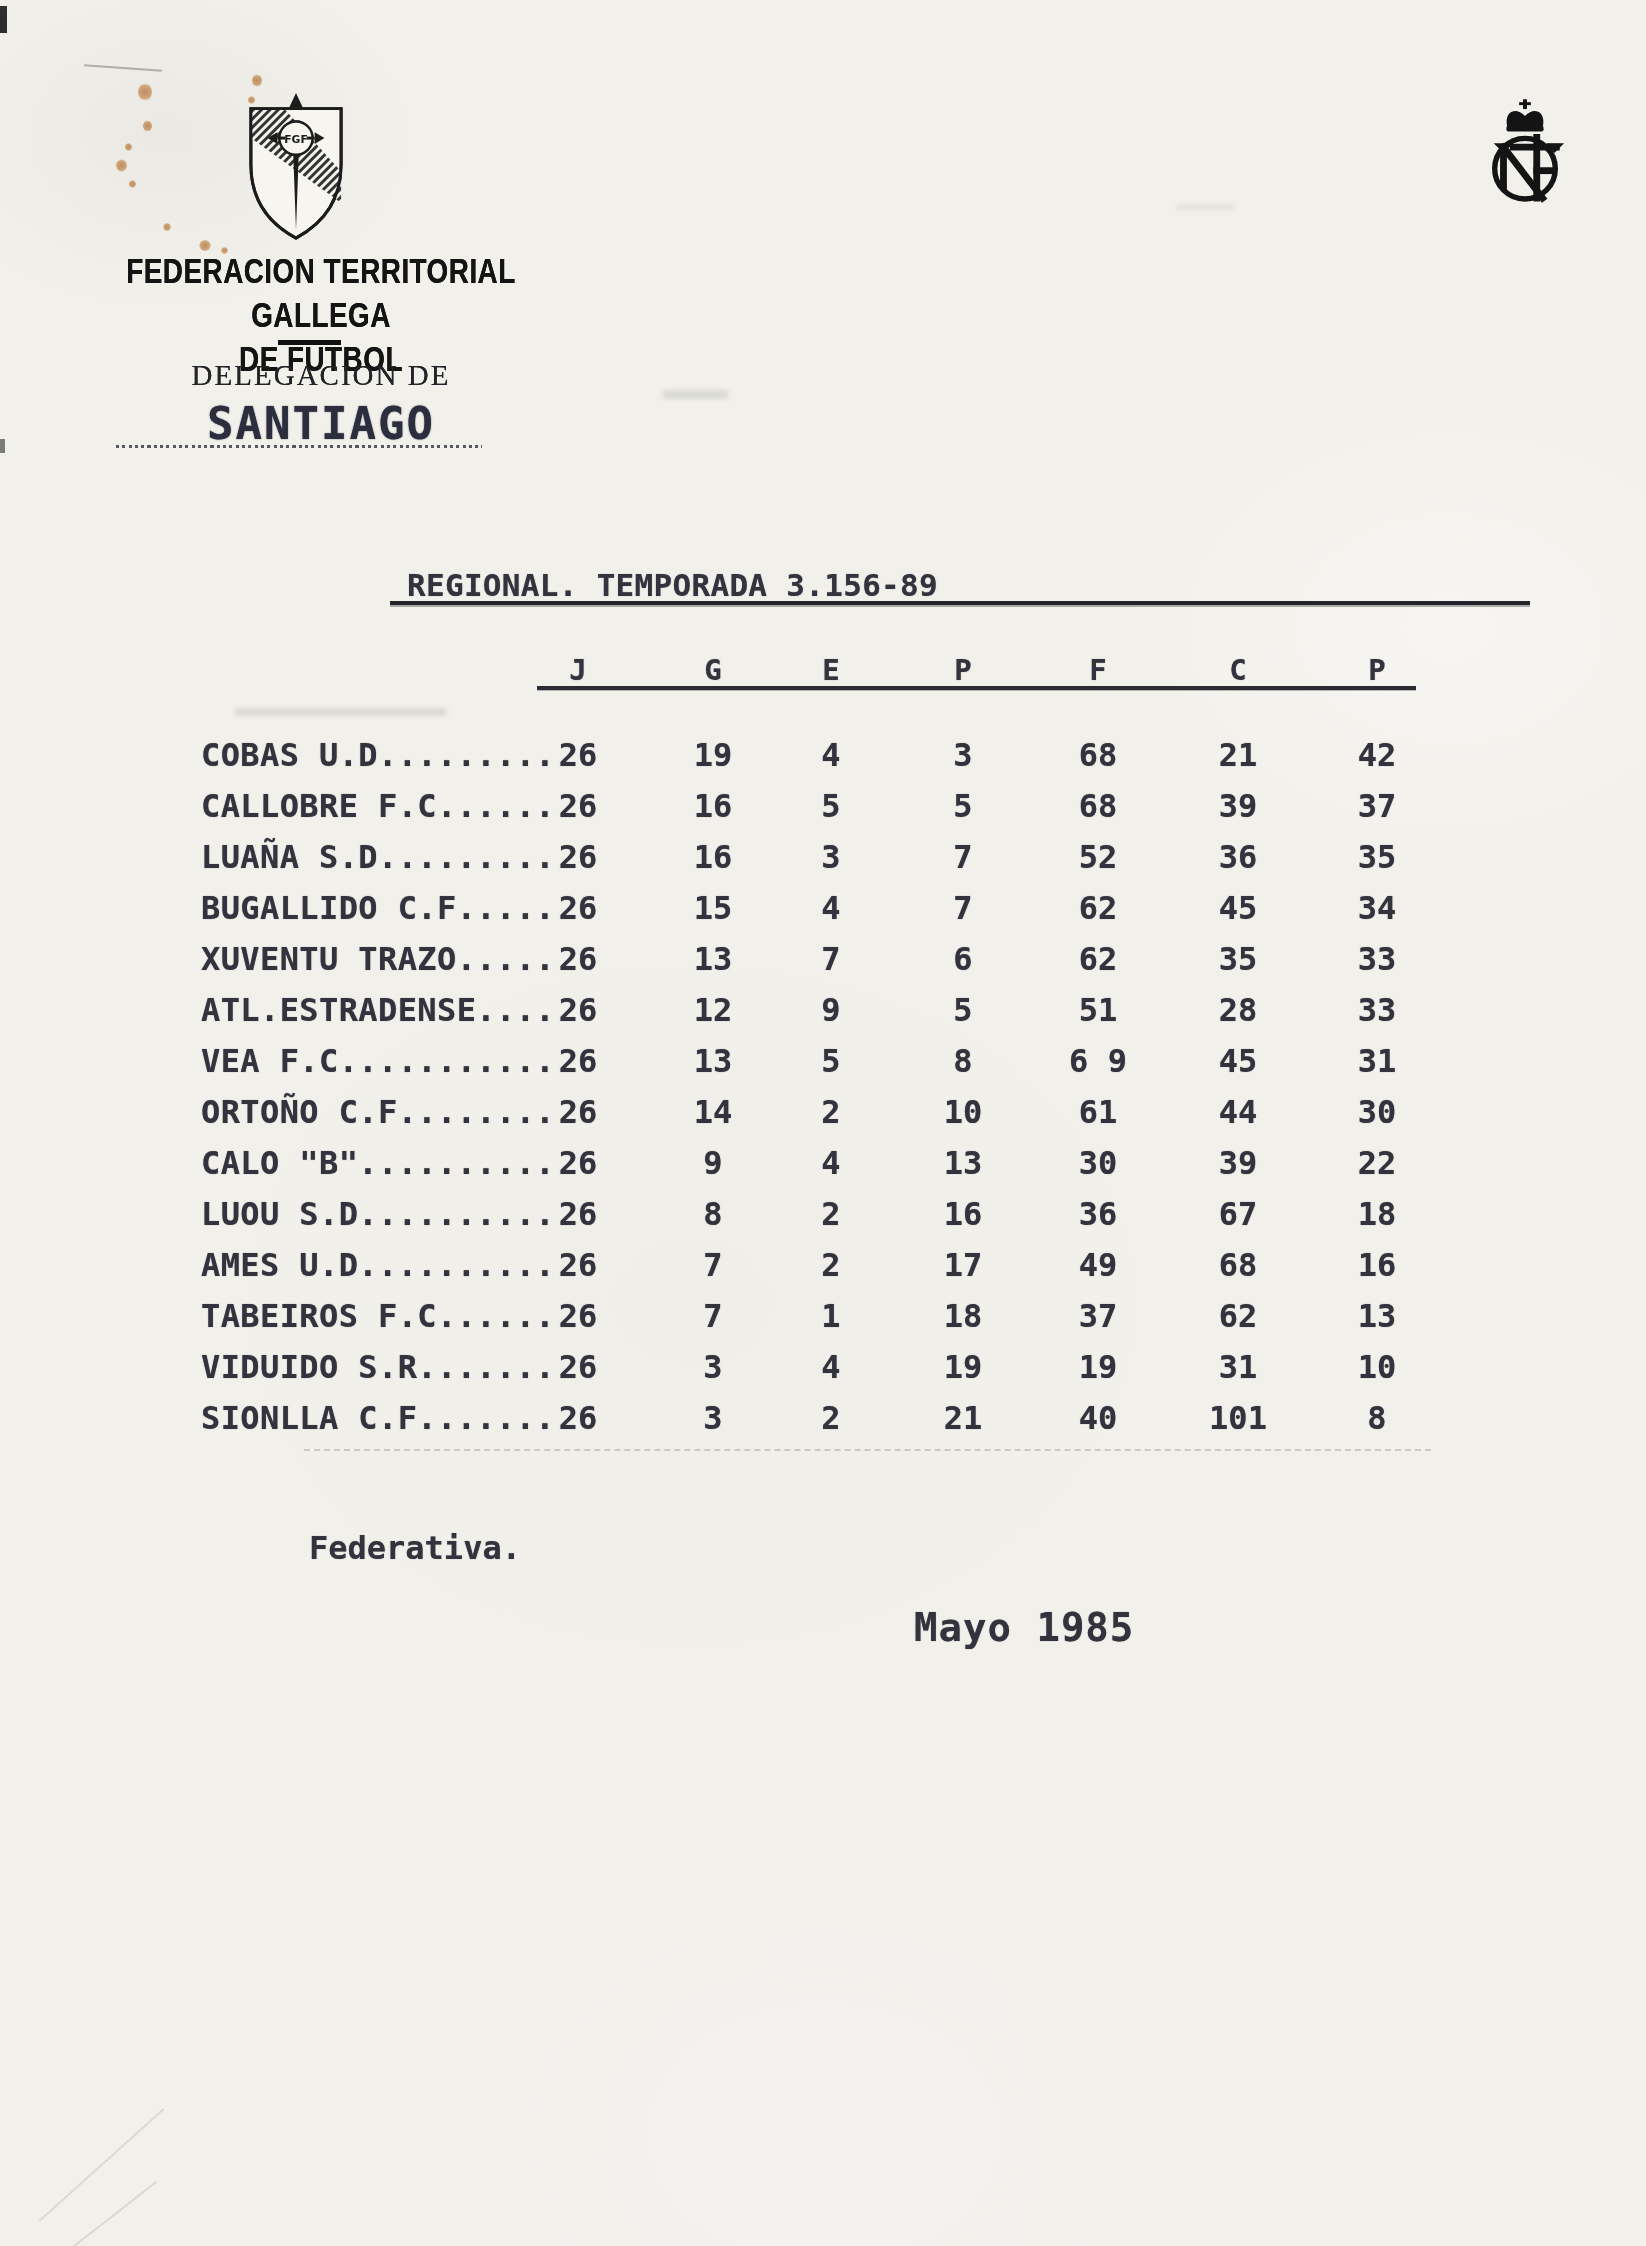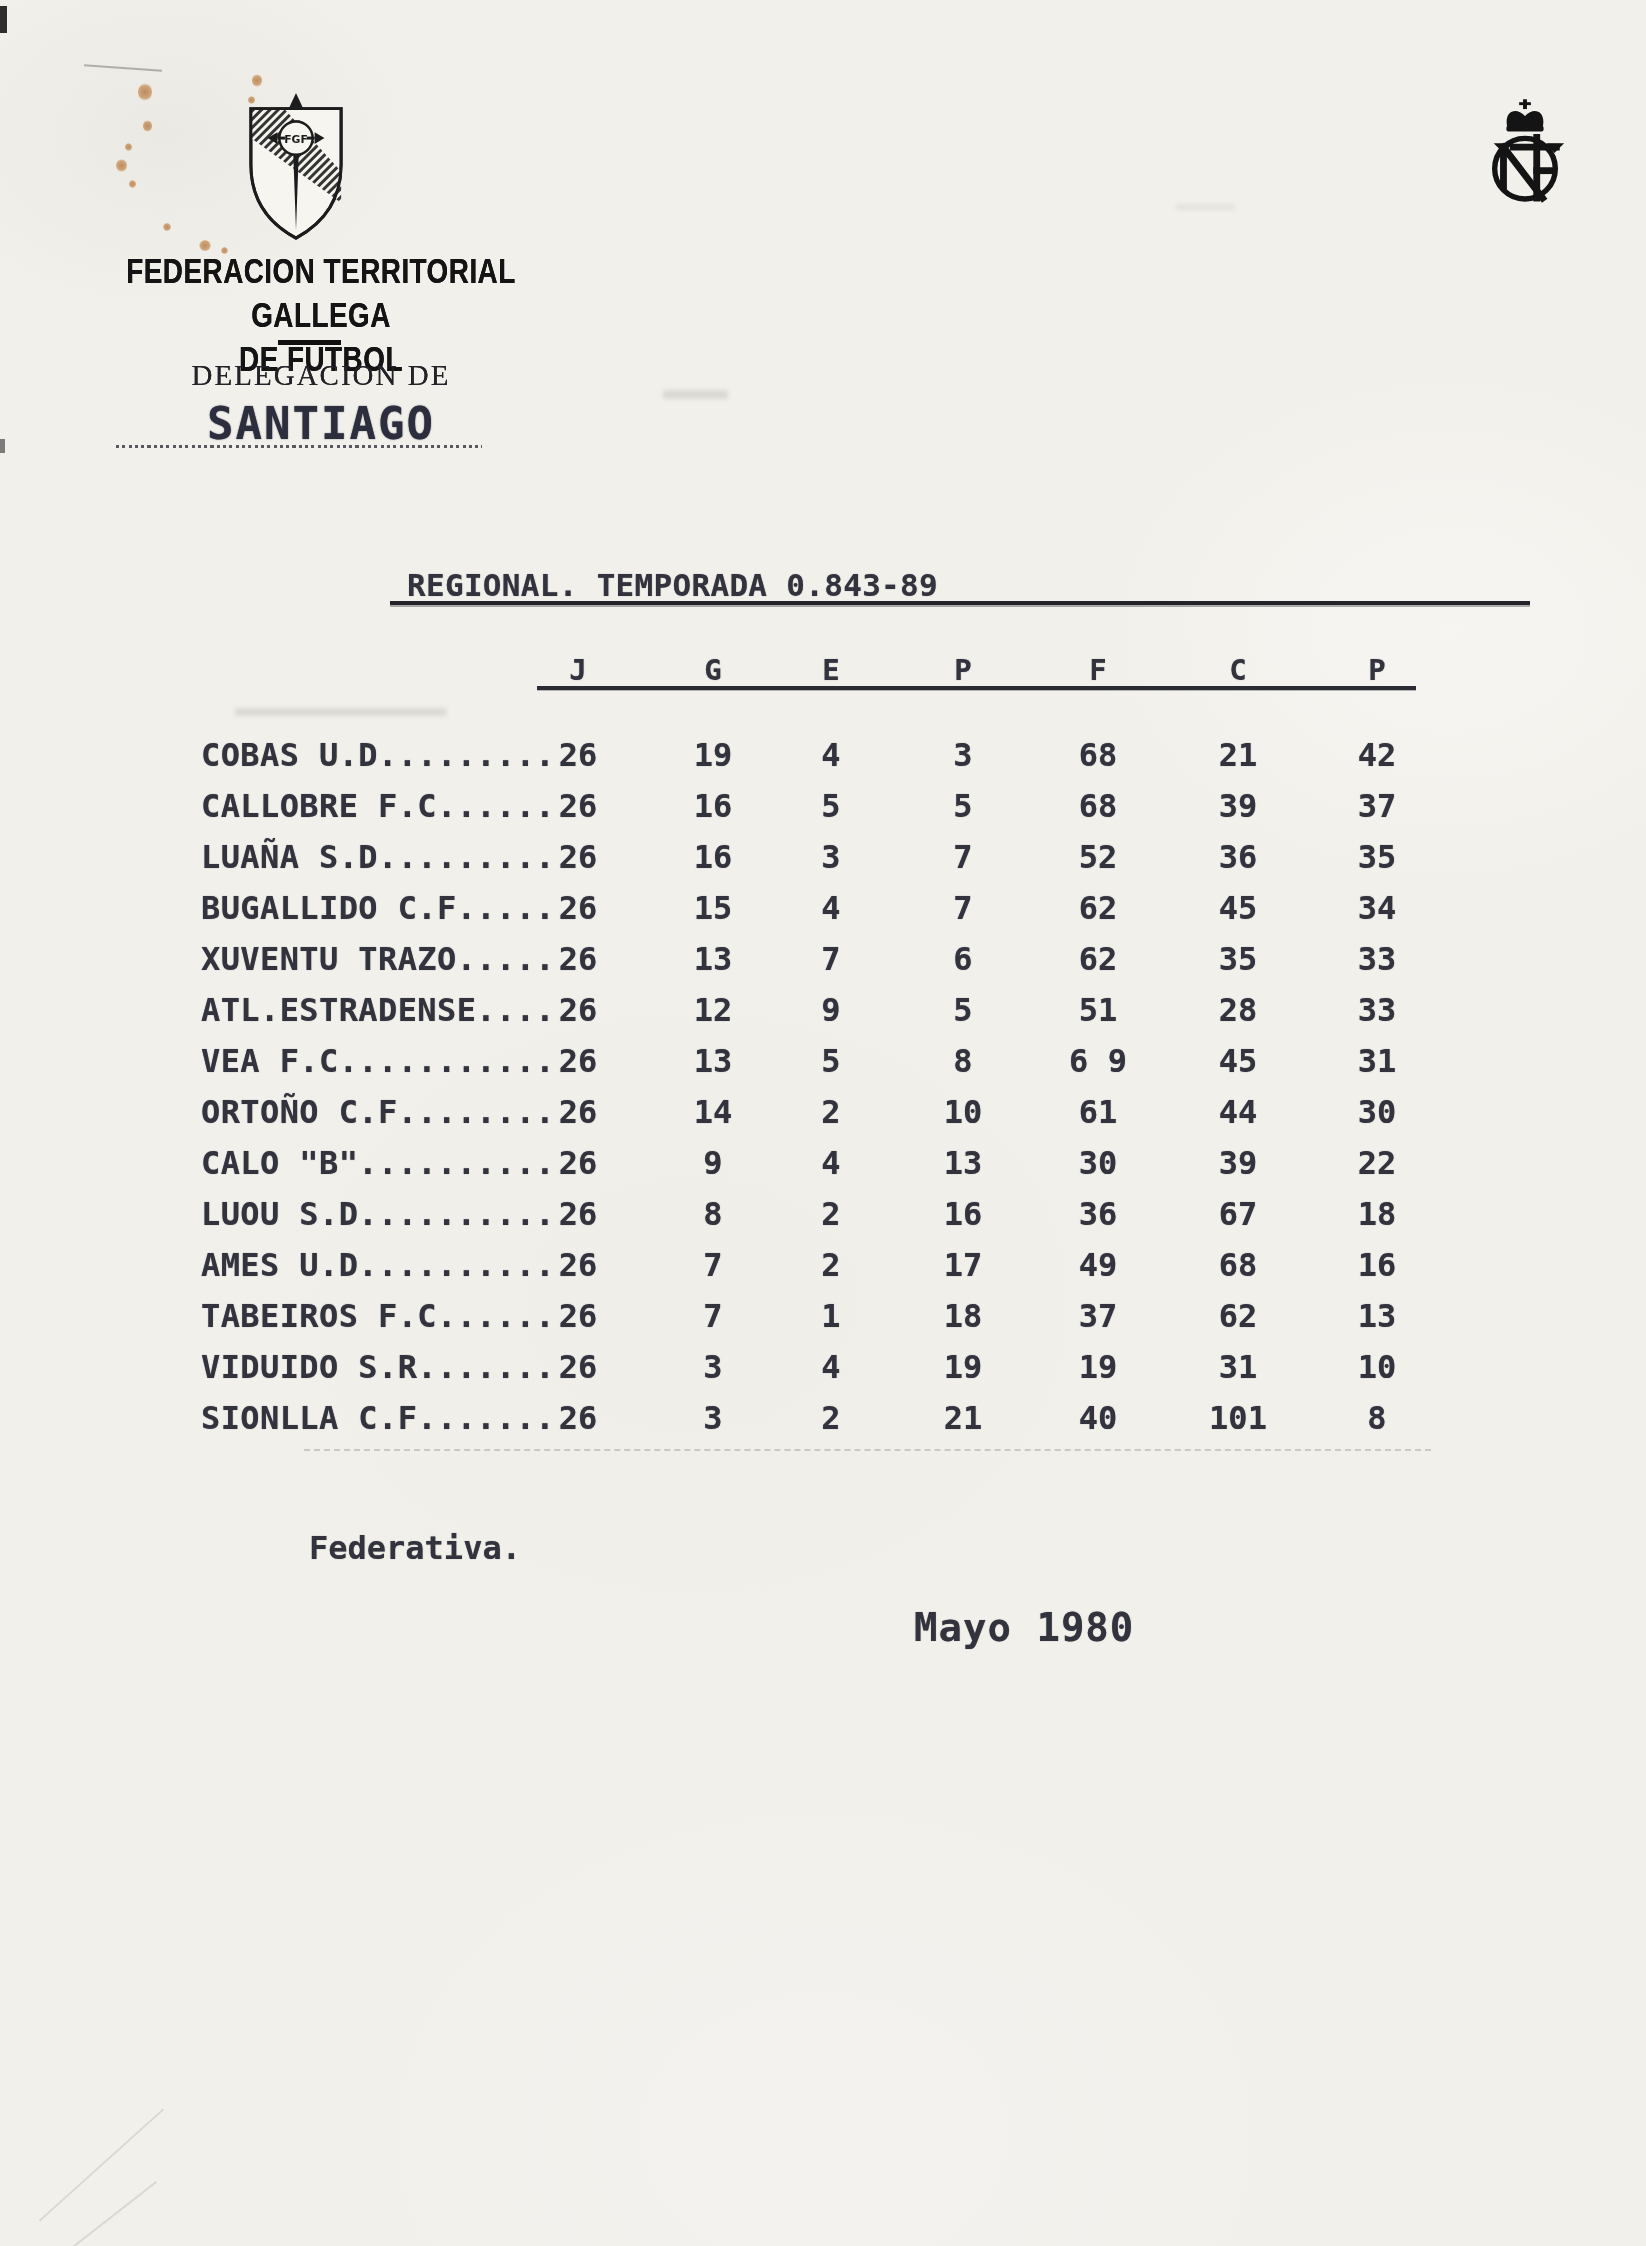--- a/index.html
+++ b/index.html
@@ -114,32 +114,32 @@
 
   <div class="fed-block">
     <div>FEDERACION TERRITORIAL GALLEGA</div>
     <div>DE FUTBOL</div>
   </div>
   <div class="fed-rule"></div>
   <div class="delegacion">DELEGACION DE</div>
   <div class="santiago type">SANTIAGO</div>
   <div class="dotline"></div>
 
-  <div class="abs type title2">REGIONAL. TEMPORADA 0.843-89</div>
+  <div class="abs type title2">REGIONAL. TEMPORADA 3.156-89</div>
   <div class="title-underline"></div>
 
   <div class="abs type" style="left:0;top:0;width:100%;height:100%;">
     <div><span class="col-h" style="left: 578px;">J</span><span class="col-h" style="left: 713px;">G</span><span class="col-h" style="left: 831px;">E</span><span class="col-h" style="left: 963px;">P</span><span class="col-h" style="left: 1098px;">F</span><span class="col-h" style="left: 1238px;">C</span><span class="col-h" style="left: 1377px;">P</span></div>
     <div class="header-underline"></div>
     <div><div class="trow" style="top: 738px;"><span class="tname">COBAS U.D.........</span><span class="tcell" style="left: 578px;">26</span><span class="tcell" style="left: 713px;">19</span><span class="tcell" style="left: 831px;">4</span><span class="tcell" style="left: 963px;">3</span><span class="tcell" style="left: 1098px;">68</span><span class="tcell" style="left: 1238px;">21</span><span class="tcell" style="left: 1377px;">42</span></div><div class="trow" style="top: 789px;"><span class="tname">CALLOBRE F.C......</span><span class="tcell" style="left: 578px;">26</span><span class="tcell" style="left: 713px;">16</span><span class="tcell" style="left: 831px;">5</span><span class="tcell" style="left: 963px;">5</span><span class="tcell" style="left: 1098px;">68</span><span class="tcell" style="left: 1238px;">39</span><span class="tcell" style="left: 1377px;">37</span></div><div class="trow" style="top: 840px;"><span class="tname">LUAÑA S.D.........</span><span class="tcell" style="left: 578px;">26</span><span class="tcell" style="left: 713px;">16</span><span class="tcell" style="left: 831px;">3</span><span class="tcell" style="left: 963px;">7</span><span class="tcell" style="left: 1098px;">52</span><span class="tcell" style="left: 1238px;">36</span><span class="tcell" style="left: 1377px;">35</span></div><div class="trow" style="top: 891px;"><span class="tname">BUGALLIDO C.F.....</span><span class="tcell" style="left: 578px;">26</span><span class="tcell" style="left: 713px;">15</span><span class="tcell" style="left: 831px;">4</span><span class="tcell" style="left: 963px;">7</span><span class="tcell" style="left: 1098px;">62</span><span class="tcell" style="left: 1238px;">45</span><span class="tcell" style="left: 1377px;">34</span></div><div class="trow" style="top: 942px;"><span class="tname">XUVENTU TRAZO.....</span><span class="tcell" style="left: 578px;">26</span><span class="tcell" style="left: 713px;">13</span><span class="tcell" style="left: 831px;">7</span><span class="tcell" style="left: 963px;">6</span><span class="tcell" style="left: 1098px;">62</span><span class="tcell" style="left: 1238px;">35</span><span class="tcell" style="left: 1377px;">33</span></div><div class="trow" style="top: 993px;"><span class="tname">ATL.ESTRADENSE....</span><span class="tcell" style="left: 578px;">26</span><span class="tcell" style="left: 713px;">12</span><span class="tcell" style="left: 831px;">9</span><span class="tcell" style="left: 963px;">5</span><span class="tcell" style="left: 1098px;">51</span><span class="tcell" style="left: 1238px;">28</span><span class="tcell" style="left: 1377px;">33</span></div><div class="trow" style="top: 1044px;"><span class="tname">VEA F.C...........</span><span class="tcell" style="left: 578px;">26</span><span class="tcell" style="left: 713px;">13</span><span class="tcell" style="left: 831px;">5</span><span class="tcell" style="left: 963px;">8</span><span class="tcell" style="left: 1098px;">6 9</span><span class="tcell" style="left: 1238px;">45</span><span class="tcell" style="left: 1377px;">31</span></div><div class="trow" style="top: 1095px;"><span class="tname">ORTOÑO C.F........</span><span class="tcell" style="left: 578px;">26</span><span class="tcell" style="left: 713px;">14</span><span class="tcell" style="left: 831px;">2</span><span class="tcell" style="left: 963px;">10</span><span class="tcell" style="left: 1098px;">61</span><span class="tcell" style="left: 1238px;">44</span><span class="tcell" style="left: 1377px;">30</span></div><div class="trow" style="top: 1146px;"><span class="tname">CALO "B"..........</span><span class="tcell" style="left: 578px;">26</span><span class="tcell" style="left: 713px;">9</span><span class="tcell" style="left: 831px;">4</span><span class="tcell" style="left: 963px;">13</span><span class="tcell" style="left: 1098px;">30</span><span class="tcell" style="left: 1238px;">39</span><span class="tcell" style="left: 1377px;">22</span></div><div class="trow" style="top: 1197px;"><span class="tname">LUOU S.D..........</span><span class="tcell" style="left: 578px;">26</span><span class="tcell" style="left: 713px;">8</span><span class="tcell" style="left: 831px;">2</span><span class="tcell" style="left: 963px;">16</span><span class="tcell" style="left: 1098px;">36</span><span class="tcell" style="left: 1238px;">67</span><span class="tcell" style="left: 1377px;">18</span></div><div class="trow" style="top: 1248px;"><span class="tname">AMES U.D..........</span><span class="tcell" style="left: 578px;">26</span><span class="tcell" style="left: 713px;">7</span><span class="tcell" style="left: 831px;">2</span><span class="tcell" style="left: 963px;">17</span><span class="tcell" style="left: 1098px;">49</span><span class="tcell" style="left: 1238px;">68</span><span class="tcell" style="left: 1377px;">16</span></div><div class="trow" style="top: 1299px;"><span class="tname">TABEIROS F.C......</span><span class="tcell" style="left: 578px;">26</span><span class="tcell" style="left: 713px;">7</span><span class="tcell" style="left: 831px;">1</span><span class="tcell" style="left: 963px;">18</span><span class="tcell" style="left: 1098px;">37</span><span class="tcell" style="left: 1238px;">62</span><span class="tcell" style="left: 1377px;">13</span></div><div class="trow" style="top: 1350px;"><span class="tname">VIDUIDO S.R.......</span><span class="tcell" style="left: 578px;">26</span><span class="tcell" style="left: 713px;">3</span><span class="tcell" style="left: 831px;">4</span><span class="tcell" style="left: 963px;">19</span><span class="tcell" style="left: 1098px;">19</span><span class="tcell" style="left: 1238px;">31</span><span class="tcell" style="left: 1377px;">10</span></div><div class="trow" style="top: 1401px;"><span class="tname">SIONLLA C.F.......</span><span class="tcell" style="left: 578px;">26</span><span class="tcell" style="left: 713px;">3</span><span class="tcell" style="left: 831px;">2</span><span class="tcell" style="left: 963px;">21</span><span class="tcell" style="left: 1098px;">40</span><span class="tcell" style="left: 1238px;">101</span><span class="tcell" style="left: 1377px;">8</span></div></div>
   </div>
   <div class="table-endline"></div>
 
   <div class="abs type note2">Federativa.</div>
-  <div class="abs type date">Mayo 1980</div>
+  <div class="abs type date">Mayo 1985</div>
 
   <div class="pencil"></div>
   <div class="fox" style="left:138px;top:83px;width:13.7px;height:17.6px;"></div>
   <div class="fox" style="left:143px;top:120px;width:8.8px;height:11.8px;"></div>
   <div class="fox" style="left:125px;top:143px;width:6.9px;height:7.8px;"></div>
   <div class="fox" style="left:116px;top:159px;width:10.8px;height:12.7px;"></div>
   <div class="fox" style="left:129px;top:180px;width:6.9px;height:7.8px;"></div>
   <div class="fox" style="left:252px;top:74px;width:9.8px;height:12.7px;"></div>
   <div class="fox" style="left:248px;top:96px;width:6.9px;height:7.8px;"></div>
   <div class="fox" style="left:163px;top:223px;width:7.8px;height:7.8px;"></div>

